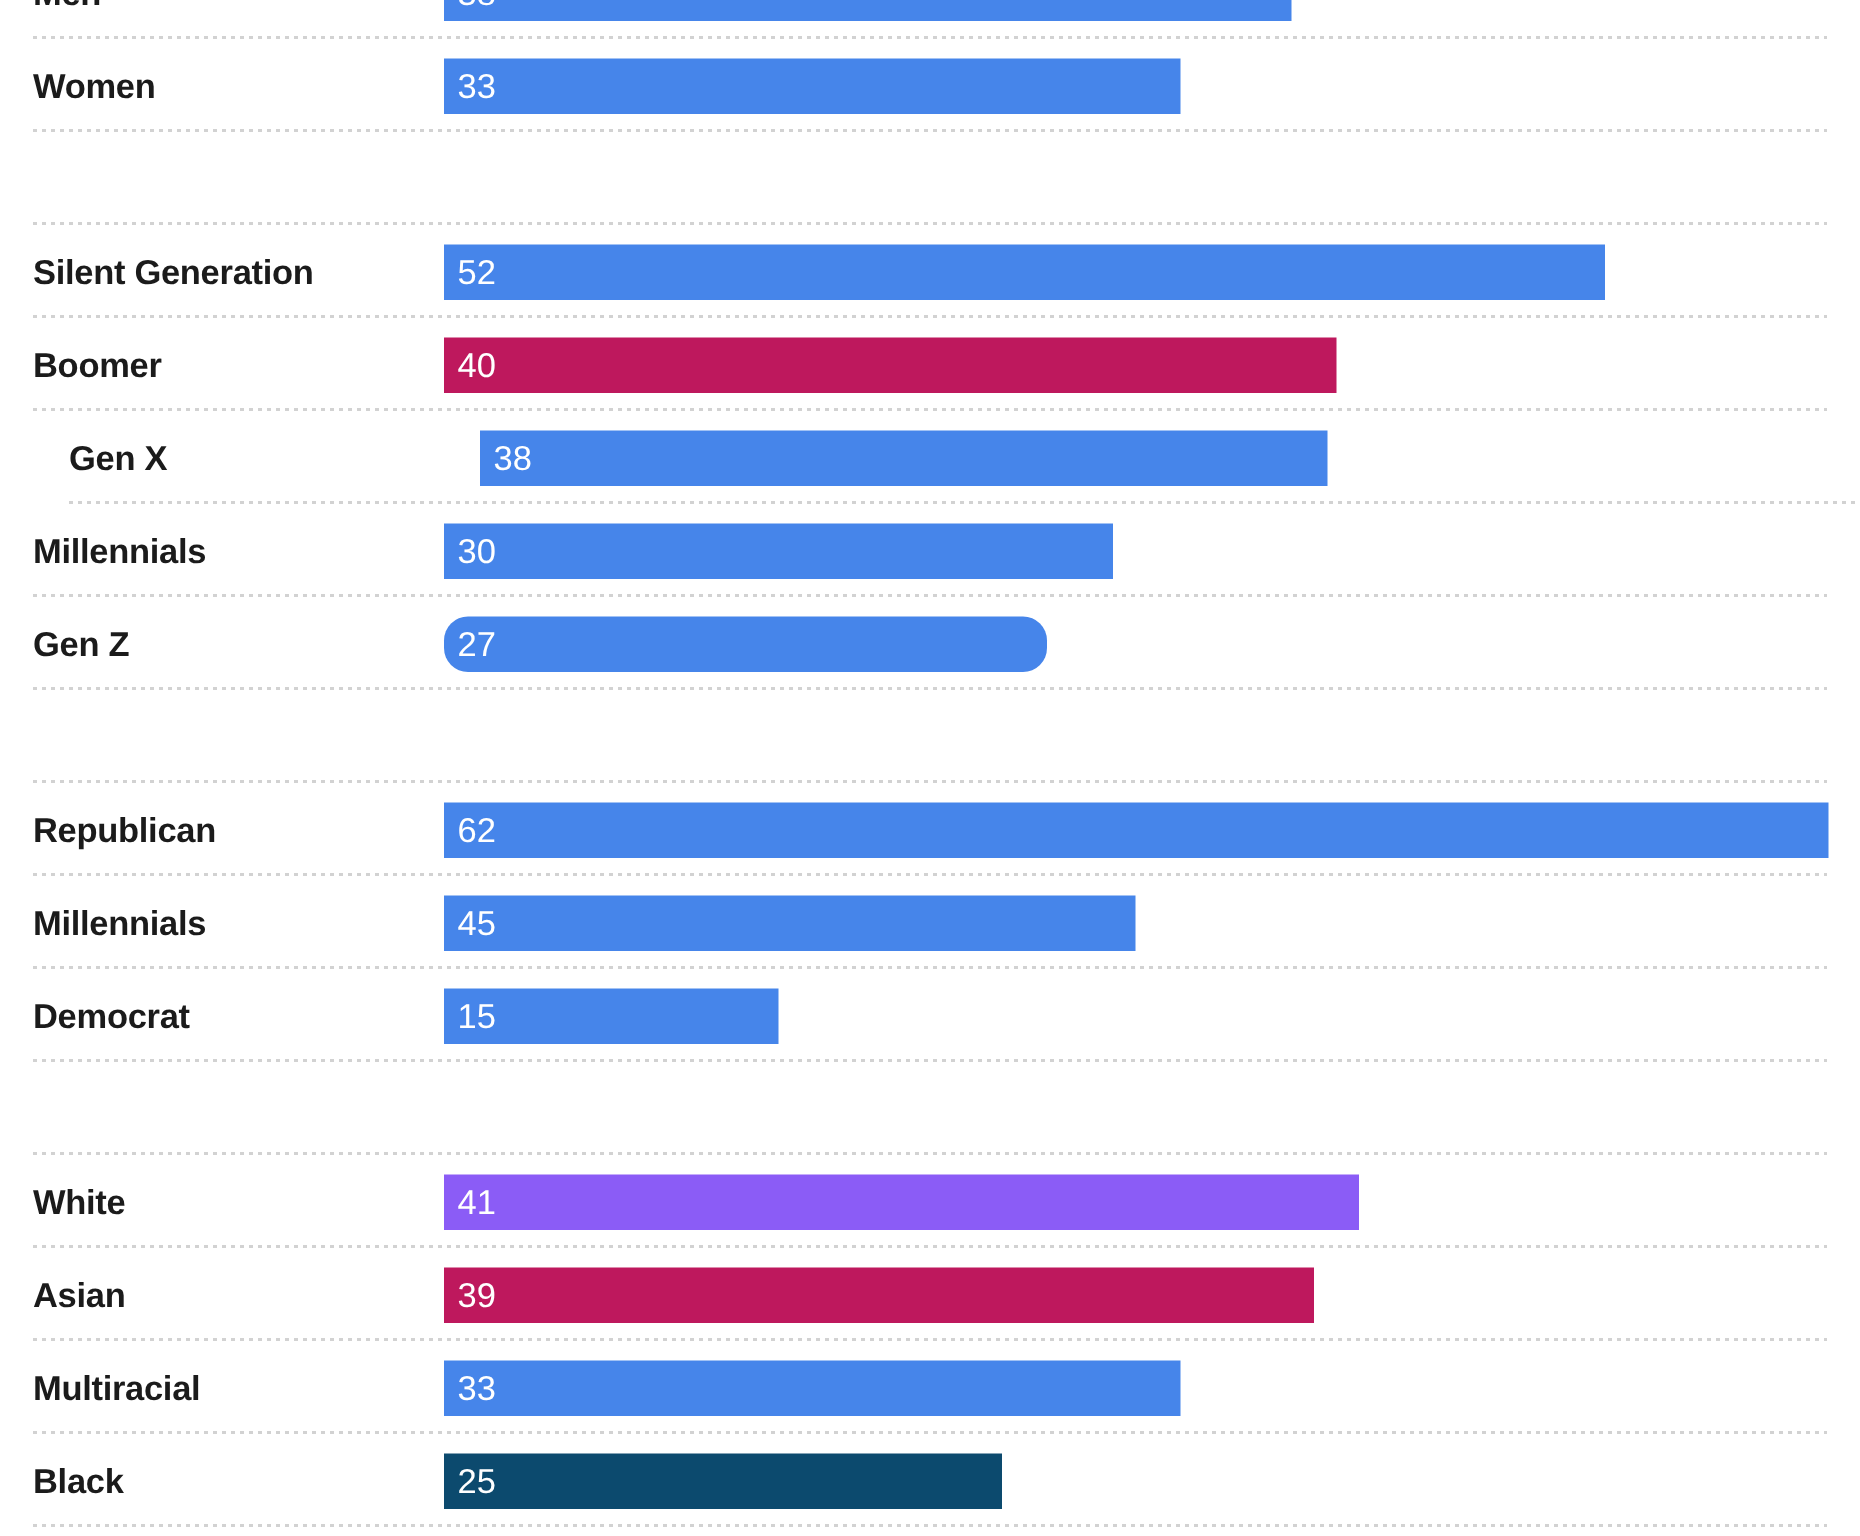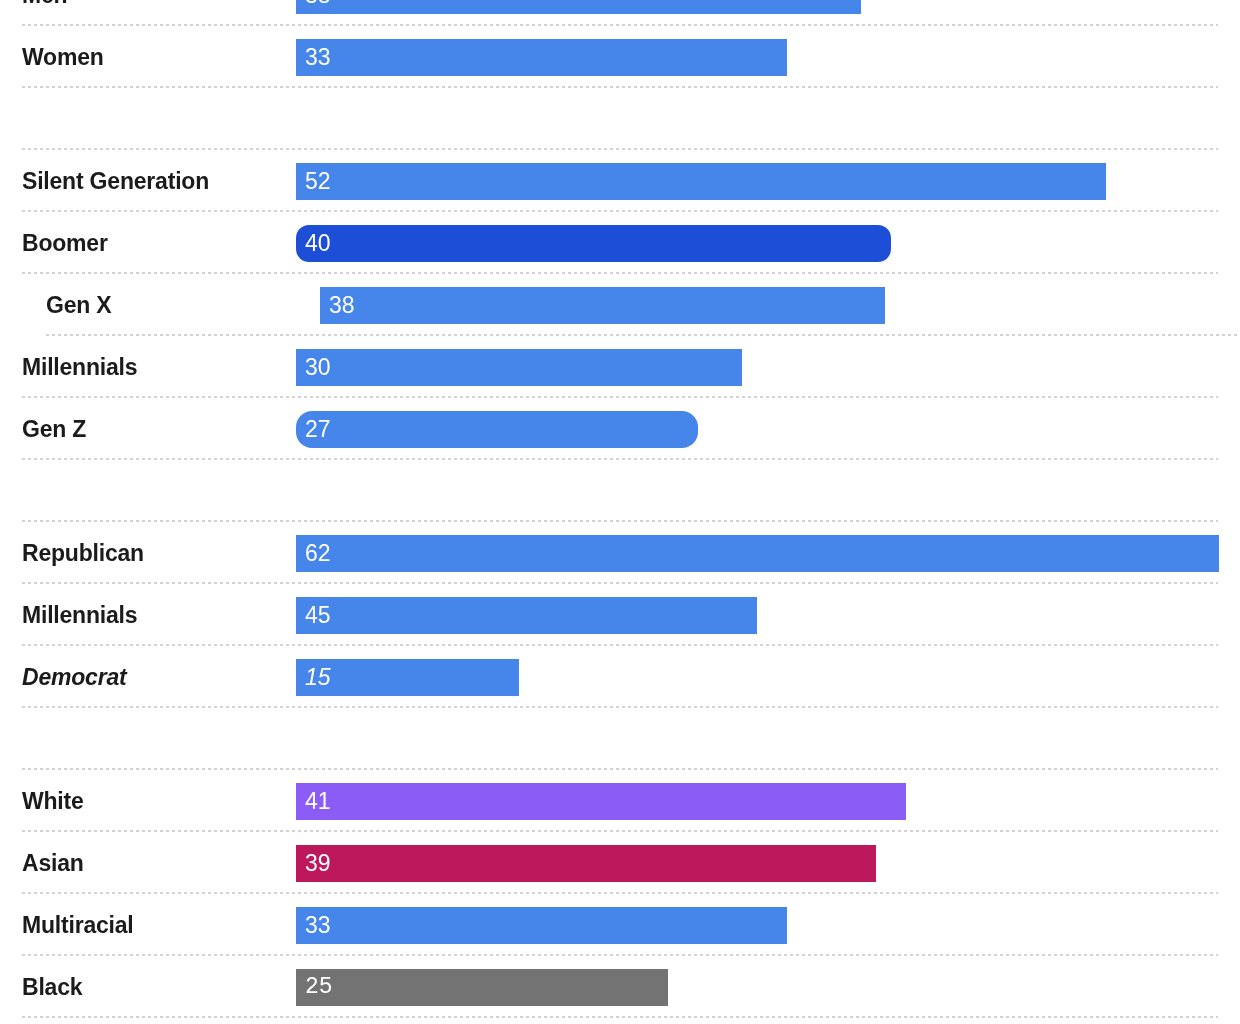--- a/index.html
+++ b/index.html
@@ -107,30 +107,30 @@
       </div>
     </div>
     <div class="row spacer" style="top: 88px;">
       <div class="row-inner">
         <div class="sep"></div>
       </div>
     </div>
     <div class="row" style="top: 150px;">
       <div class="row-inner">
         <div class="cat-label">Silent Generation</div>
-        <div class="bar" style="width: 774px; background: rgb(70, 133, 234); padding-left: 36px;">
+        <div class="bar" style="width: 774px; background: rgb(70, 133, 234);">
           <span class="bar-value">52</span>
         </div>
         <div class="sep"></div>
       </div>
     </div>
     <div class="row" style="top: 212px;">
       <div class="row-inner">
         <div class="cat-label">Boomer</div>
-        <div class="bar" style="width: 595px; background: #1d4ed8; border-radius: 13px;">
+        <div class="bar" style="width: 595px; background: #be185d;">
           <span class="bar-value">40</span>
         </div>
         <div class="sep"></div>
       </div>
     </div>
     <div class="row" style="top: 274px; margin-left: 24px;">
       <div class="row-inner">
         <div class="cat-label">Gen X</div>
         <div class="bar" style="width: 565px; background: rgb(70, 133, 234);">
           <span class="bar-value">38</span>
@@ -172,21 +172,21 @@
     </div>
     <div class="row" style="top: 584px;">
       <div class="row-inner">
         <div class="cat-label">Millennials</div>
         <div class="bar" style="width: 461px; background: rgb(70, 133, 234);">
           <span class="bar-value">45</span>
         </div>
         <div class="sep"></div>
       </div>
     </div>
-    <div class="row" style="top: 646px; font-style: italic;">
+    <div class="row" style="top: 646px;">
       <div class="row-inner">
         <div class="cat-label">Democrat</div>
         <div class="bar" style="width: 223px; background: rgb(70, 133, 234);">
           <span class="bar-value">15</span>
         </div>
         <div class="sep"></div>
       </div>
     </div>
     <div class="row spacer" style="top: 708px;">
       <div class="row-inner">
@@ -216,19 +216,19 @@
         <div class="cat-label">Multiracial</div>
         <div class="bar" style="width: 491px; background: rgb(70, 133, 234);">
           <span class="bar-value">33</span>
         </div>
         <div class="sep"></div>
       </div>
     </div>
     <div class="row" style="top: 956px;">
       <div class="row-inner">
         <div class="cat-label">Black</div>
-        <div class="bar" style="width: 372px; background: #737373; font-family: Liberation Mono, monospace;">
+        <div class="bar" style="width: 372px; background: #0c4a6e;">
           <span class="bar-value">25</span>
         </div>
         <div class="sep"></div>
       </div>
     </div>
   </div>
 
 </body></html>

